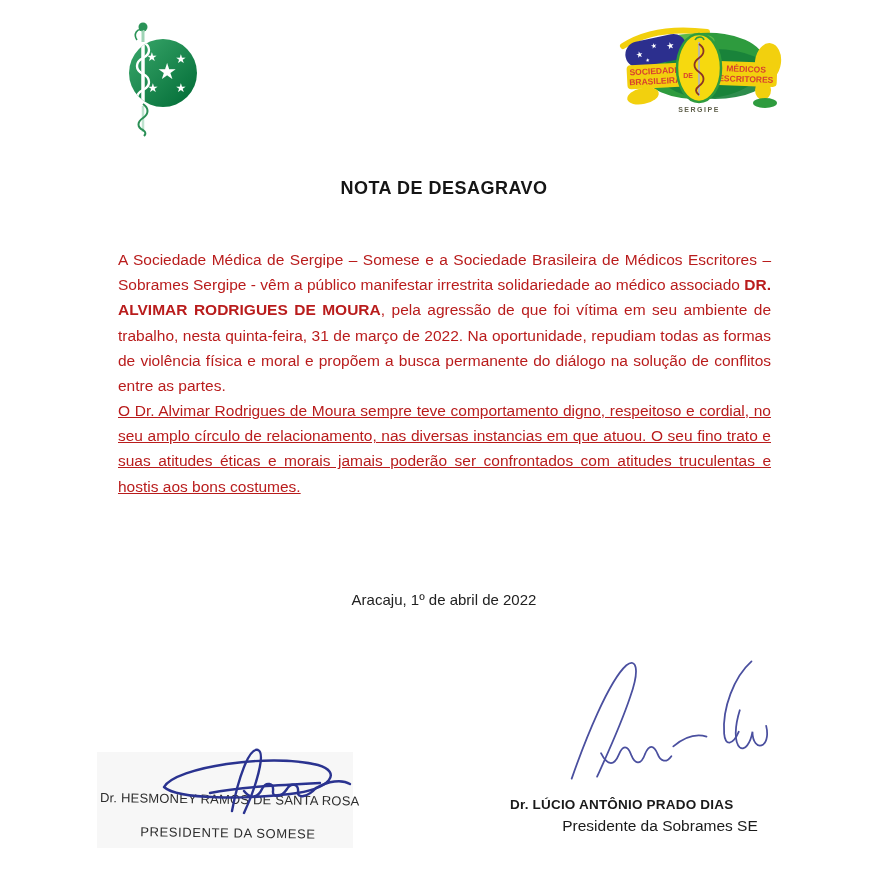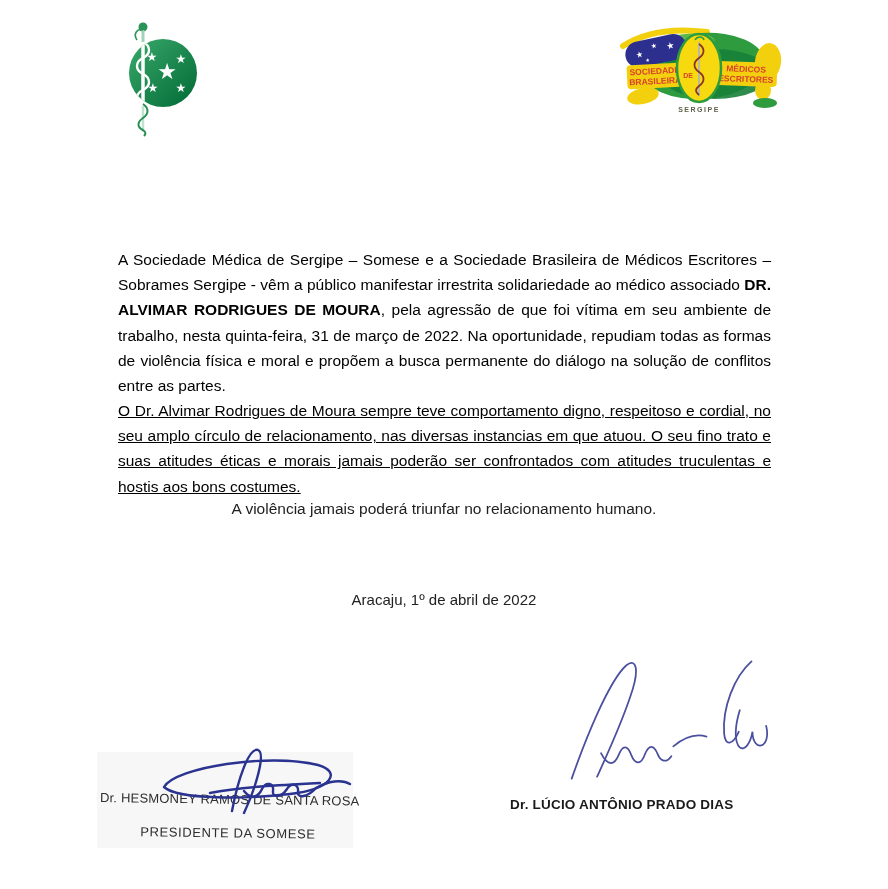--- a/index.html
+++ b/index.html
@@ -11,21 +11,21 @@
   .logo-left{position:absolute;left:93px;top:18px;width:140px;height:130px;}
   .logo-right{position:absolute;left:615px;top:24px;width:170px;height:92px;}
   
   .doc-title{
     position:absolute;left:0;top:178px;width:888px;text-align:center;
     font-size:18px;font-weight:bold;letter-spacing:.5px;color:#151515;
   }
   
   .para{
     position:absolute;left:118px;width:653px;text-align:justify;
-    font-size:15.5px;line-height:25.2px;margin:0;color:#000000;
+    font-size:15.5px;line-height:25.2px;margin:0;color:#b91c1c;
   }
   .p1{top:247px;}
   .p2{top:398px;text-decoration:underline;}
   .para b{font-weight:bold;}
   .motto{
     position:absolute;left:0;top:500px;width:888px;text-align:center;
     font-size:15.5px;color:#212121;
   }
   .dateline{
     position:absolute;left:0;top:591px;width:888px;text-align:center;
@@ -126,39 +126,40 @@
 
     <ellipse cx="84" cy="44" rx="22" ry="34" fill="#f6d90f" stroke="#2e9b3e" stroke-width="2.5"></ellipse>
     <line x1="84" y1="18" x2="84" y2="72" stroke="#b9b9a5" stroke-width="2"></line>
     <path d="M 84 20 C 90 24, 90 30, 84 34 C 78 38, 78 44, 84 48 C 90 52, 90 58, 84 62 C 80 65, 80 68, 84 71" fill="none" stroke="#8a3326" stroke-width="1.8"></path>
     <path d="M 80 16 C 82 12, 88 12, 89 16" fill="none" stroke="#2e9b3e" stroke-width="1.5"></path>
     <text x="73" y="54" text-anchor="middle" font-size="7" font-weight="bold" fill="#d8402f">DE</text>
 
     <text x="84" y="88" text-anchor="middle" font-size="7" font-weight="bold" letter-spacing="1.5" fill="#5f5f4a">SERGIPE</text>
   </svg>
 
+  <div class="doc-title">NOTA DE DESAGRAVO</div>
 
   <p class="para p1"><span>A Sociedade Médica de Sergipe – Somese e a Sociedade Brasileira de Médicos Escritores – Sobrames Sergipe -  vêm a público manifestar irrestrita solidariedade ao médico associado </span><b>DR. ALVIMAR RODRIGUES DE MOURA</b><span>, pela agressão  de que foi vítima em seu ambiente de trabalho, nesta quinta-feira, 31 de março de 2022. Na oportunidade, repudiam todas as formas de violência física e moral e propõem a busca permanente do diálogo na solução de conflitos entre as partes.</span></p>
 
   <p class="para p2">O Dr. Alvimar Rodrigues de Moura sempre teve comportamento digno, respeitoso e cordial, no seu amplo círculo de relacionamento, nas diversas instancias em que atuou. O seu fino trato e suas atitudes éticas e morais jamais poderão ser confrontados com atitudes truculentas e hostis aos bons costumes.</p>
 
-  <div class="motto">A violência jamais poderá triunfar no relacionamento humano.</div>
 
   <div class="dateline">Aracaju, 1º de abril de 2022</div>
 
   <svg class="sig-right-img" viewBox="0 0 220 135">
     <g fill="none" stroke="#4a4f9f" stroke-width="1.8" stroke-linecap="round">
       <path d="M 14 128 C 28 88, 52 28, 70 12 C 80 4, 84 16, 74 44 C 64 74, 50 104, 40 126"></path>
       <path d="M 44 102 C 50 114, 57 116, 62 104 C 66 94, 71 93, 75 104 C 79 114, 85 114, 89 103 C 93 93, 98 93, 102 103 C 105 111, 111 112, 116 105"></path>
       <path d="M 118 95 C 130 85, 142 82, 152 85"></path>
       <path d="M 198 8 C 180 24, 168 56, 170 82 C 171 95, 179 94, 185 80"></path>
       <path d="M 186 58 C 181 74, 180 90, 186 96 C 191 100, 197 92, 199 80 C 199 90, 204 97, 210 93 C 214 90, 215 82, 213 74"></path>
     </g>
   </svg>
   <div class="sig-right-name">Dr. LÚCIO ANTÔNIO PRADO DIAS</div>
+  <div class="sig-right-role">Presidente da Sobrames SE</div>
 
   <div class="sig-left-box"></div>
   <div class="sig-left-name">Dr. HESMONEY RAMOS DE SANTA ROSA</div>
   <div class="sig-left-role">PRESIDENTE DA SOMESE</div>
   <svg class="sig-left-img" viewBox="0 0 205 75">
     <g fill="none" stroke="#2a3390" stroke-width="2.4" stroke-linecap="round">
       <path d="M 14 44 C 26 24, 118 10, 168 22 C 192 29, 182 46, 140 51 C 98 56, 28 57, 14 44"></path>
       <path d="M 82 68 C 88 36, 99 4, 108 7 C 116 10, 106 44, 94 70"></path>
       <path d="M 94 48 C 100 56, 108 55, 112 46 C 116 38, 124 40, 123 48 C 122 55, 131 55, 137 46 C 141 39, 149 41, 148 49 C 147 56, 158 54, 166 45"></path>
       <path d="M 166 45 C 178 38, 192 36, 200 41"></path>

